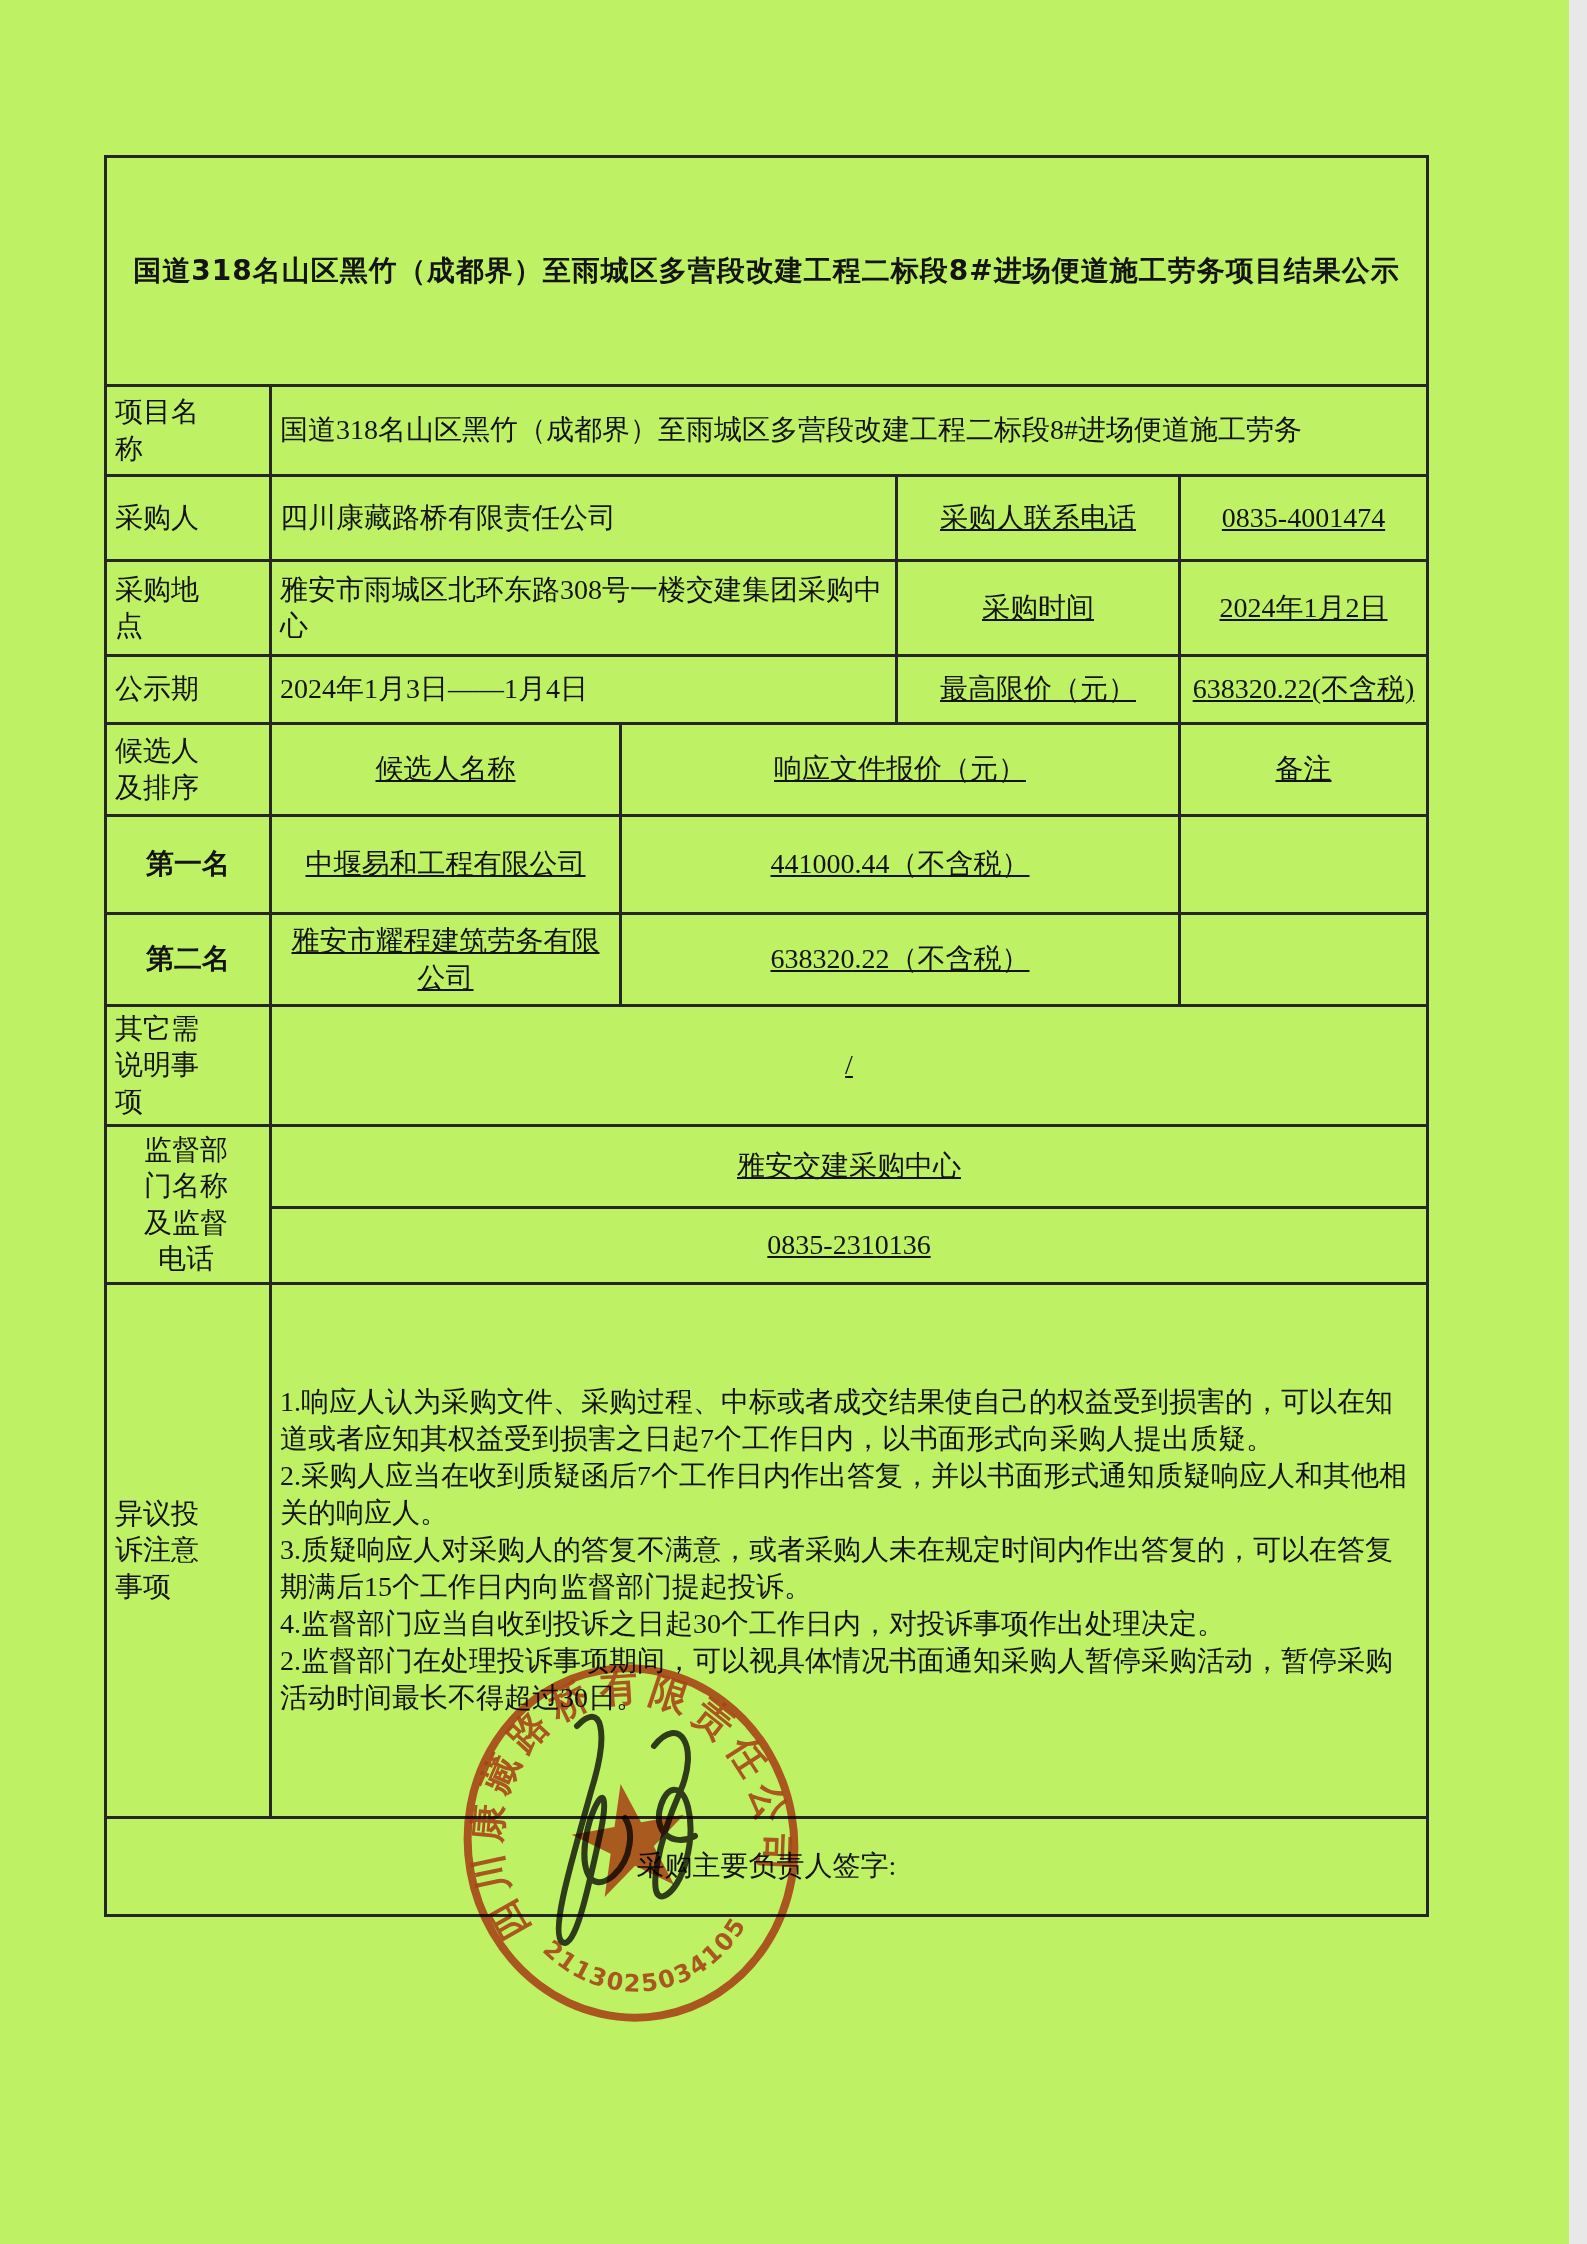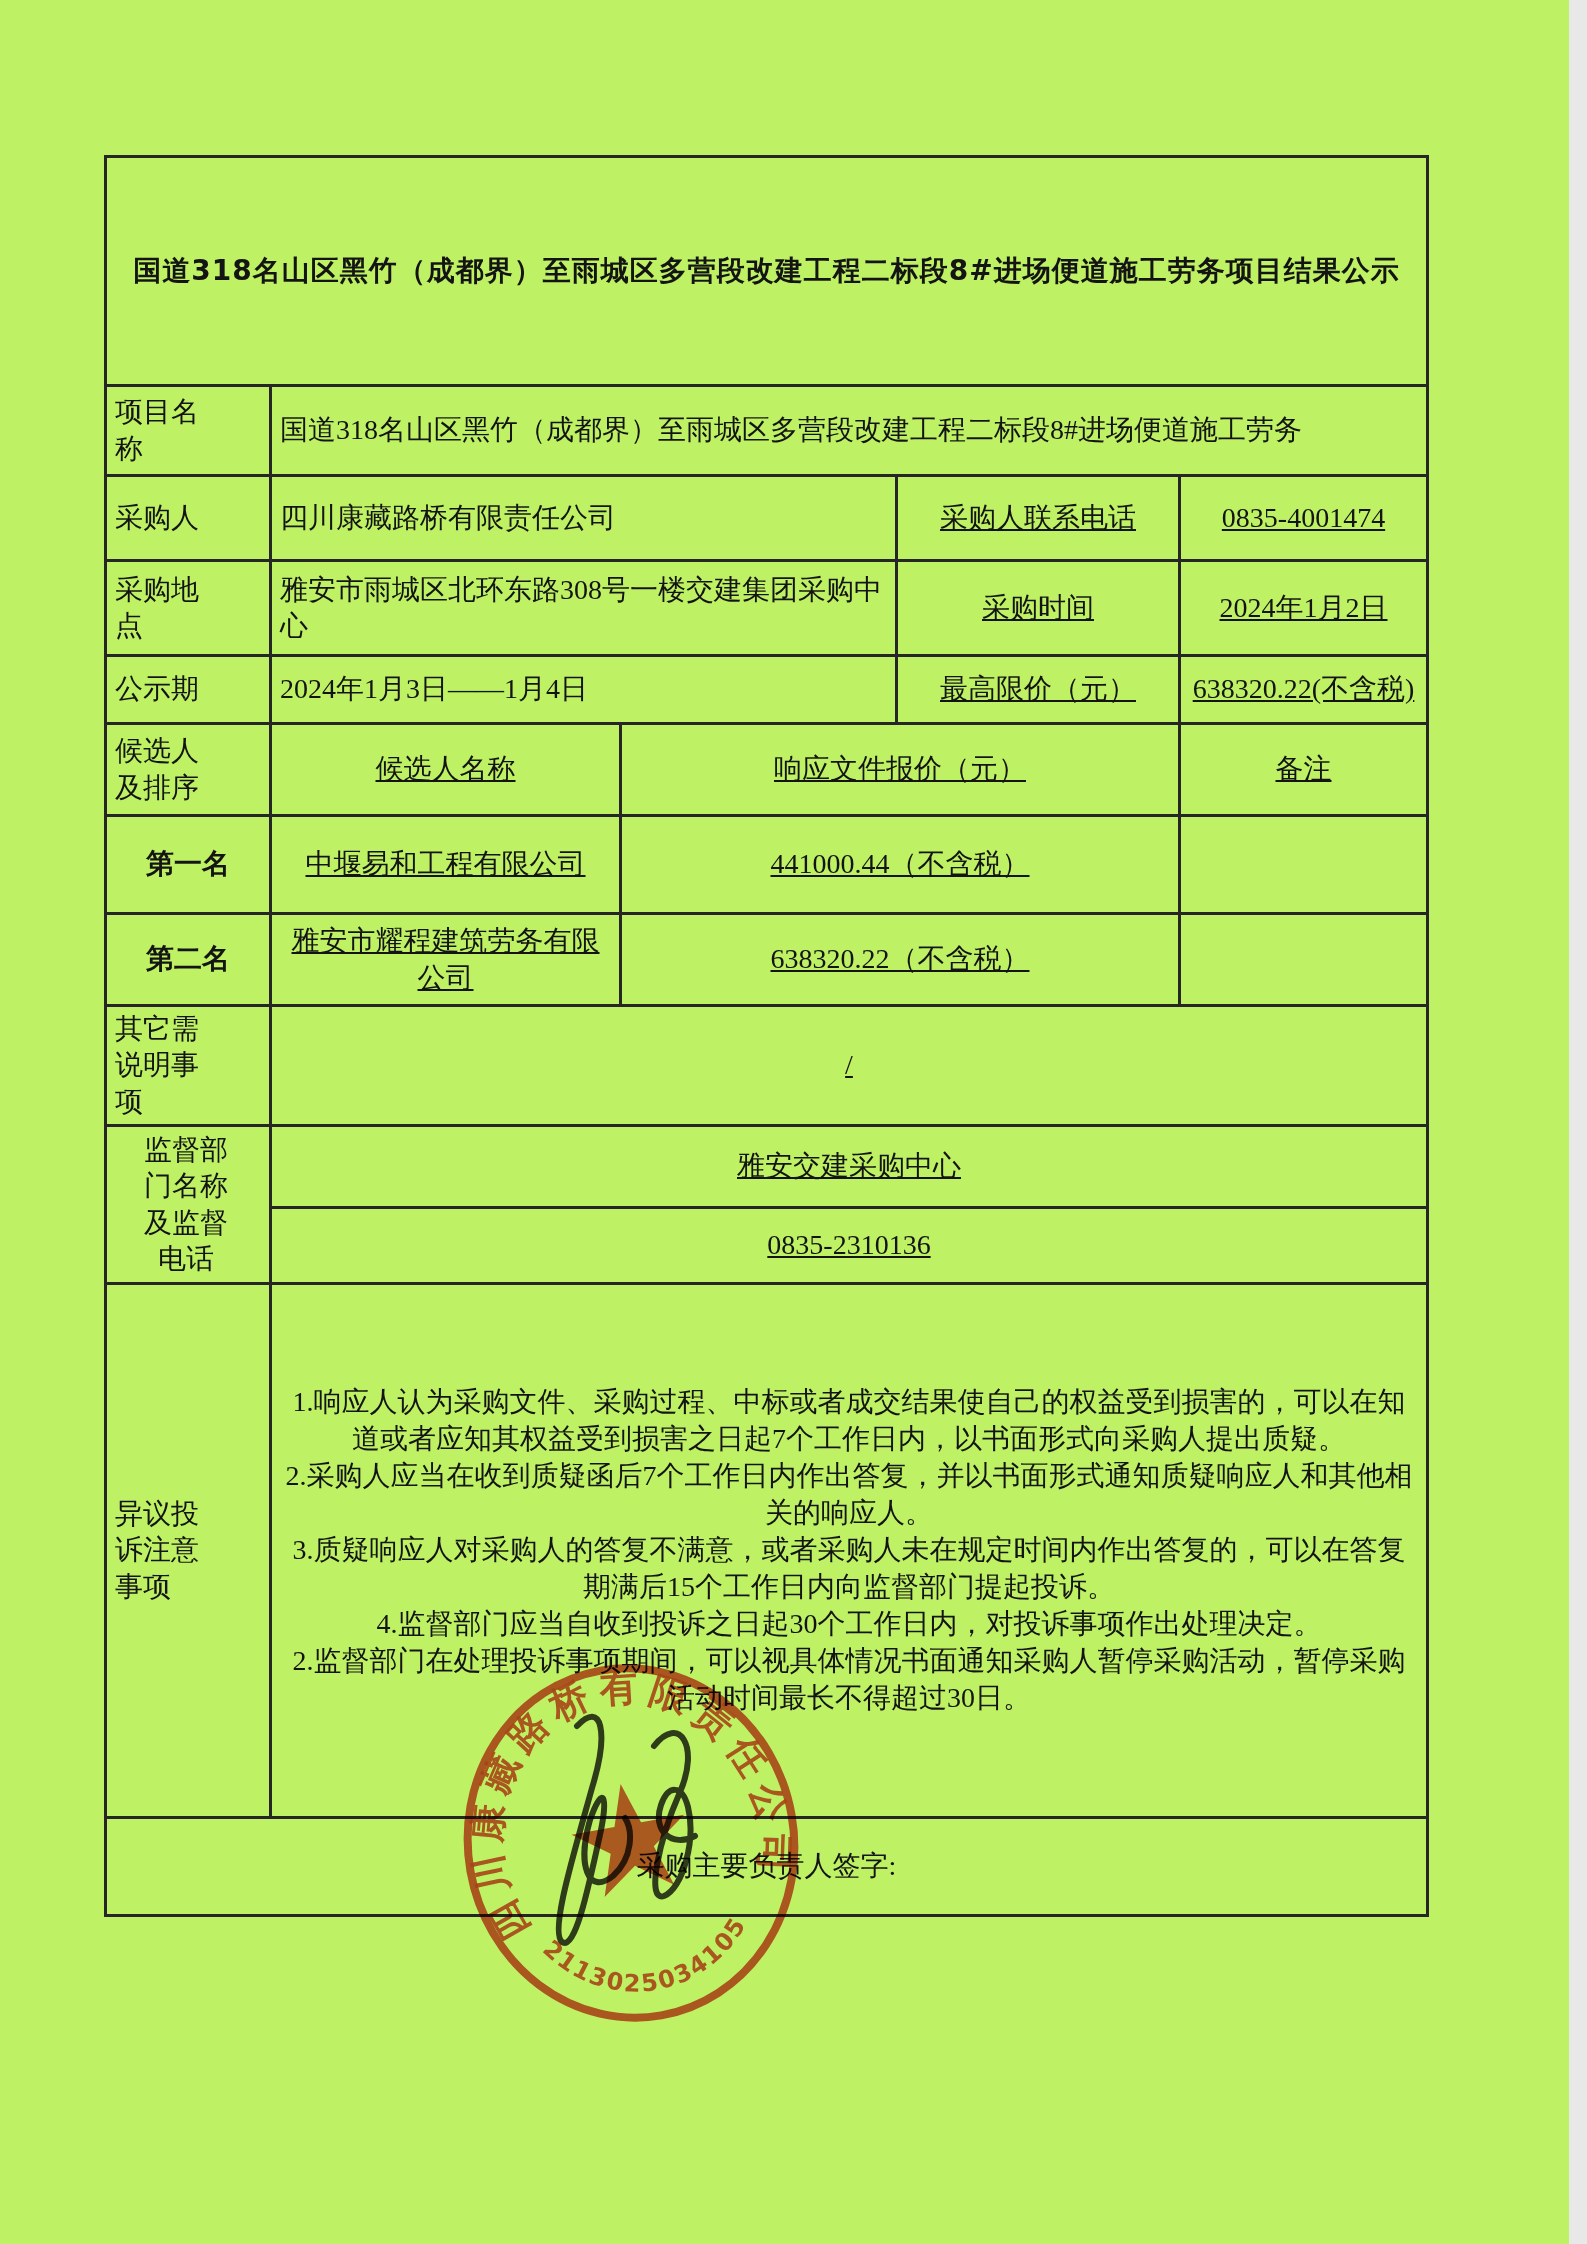--- a/index.html
+++ b/index.html
@@ -51,21 +51,21 @@
     letter-spacing:1px;
   }
   td.lab{font-size:30px;text-align:left;padding-left:9px;}
   td.lab span{display:inline-block;max-width:95px;text-align:left;}
   td.lab.ctrlab{text-align:center;padding-left:4px;}
   td.lab.ctrlab span{text-align:center;}
   td.rank{font-size:29px;text-align:center;font-weight:bold;}
   td.val{text-align:left;padding-left:10px;}
   td.ctr{text-align:center;text-decoration:underline;}
   td.notes{padding:10px 14px;}
-  td.notes p{margin:0;font-size:28px;line-height:1.32;text-align:center;}
+  td.notes p{margin:0;font-size:28px;line-height:1.32;text-align:left;}
   td.sig{font-size:31px;text-align:center;padding-left:14px;}
 
   .seal{
     position:absolute;left:458px;top:1658px;
     width:346px;height:370px;
     transform:rotate(-10deg);
     mix-blend-mode:multiply;
     opacity:.93;
   }
   .scribble{

